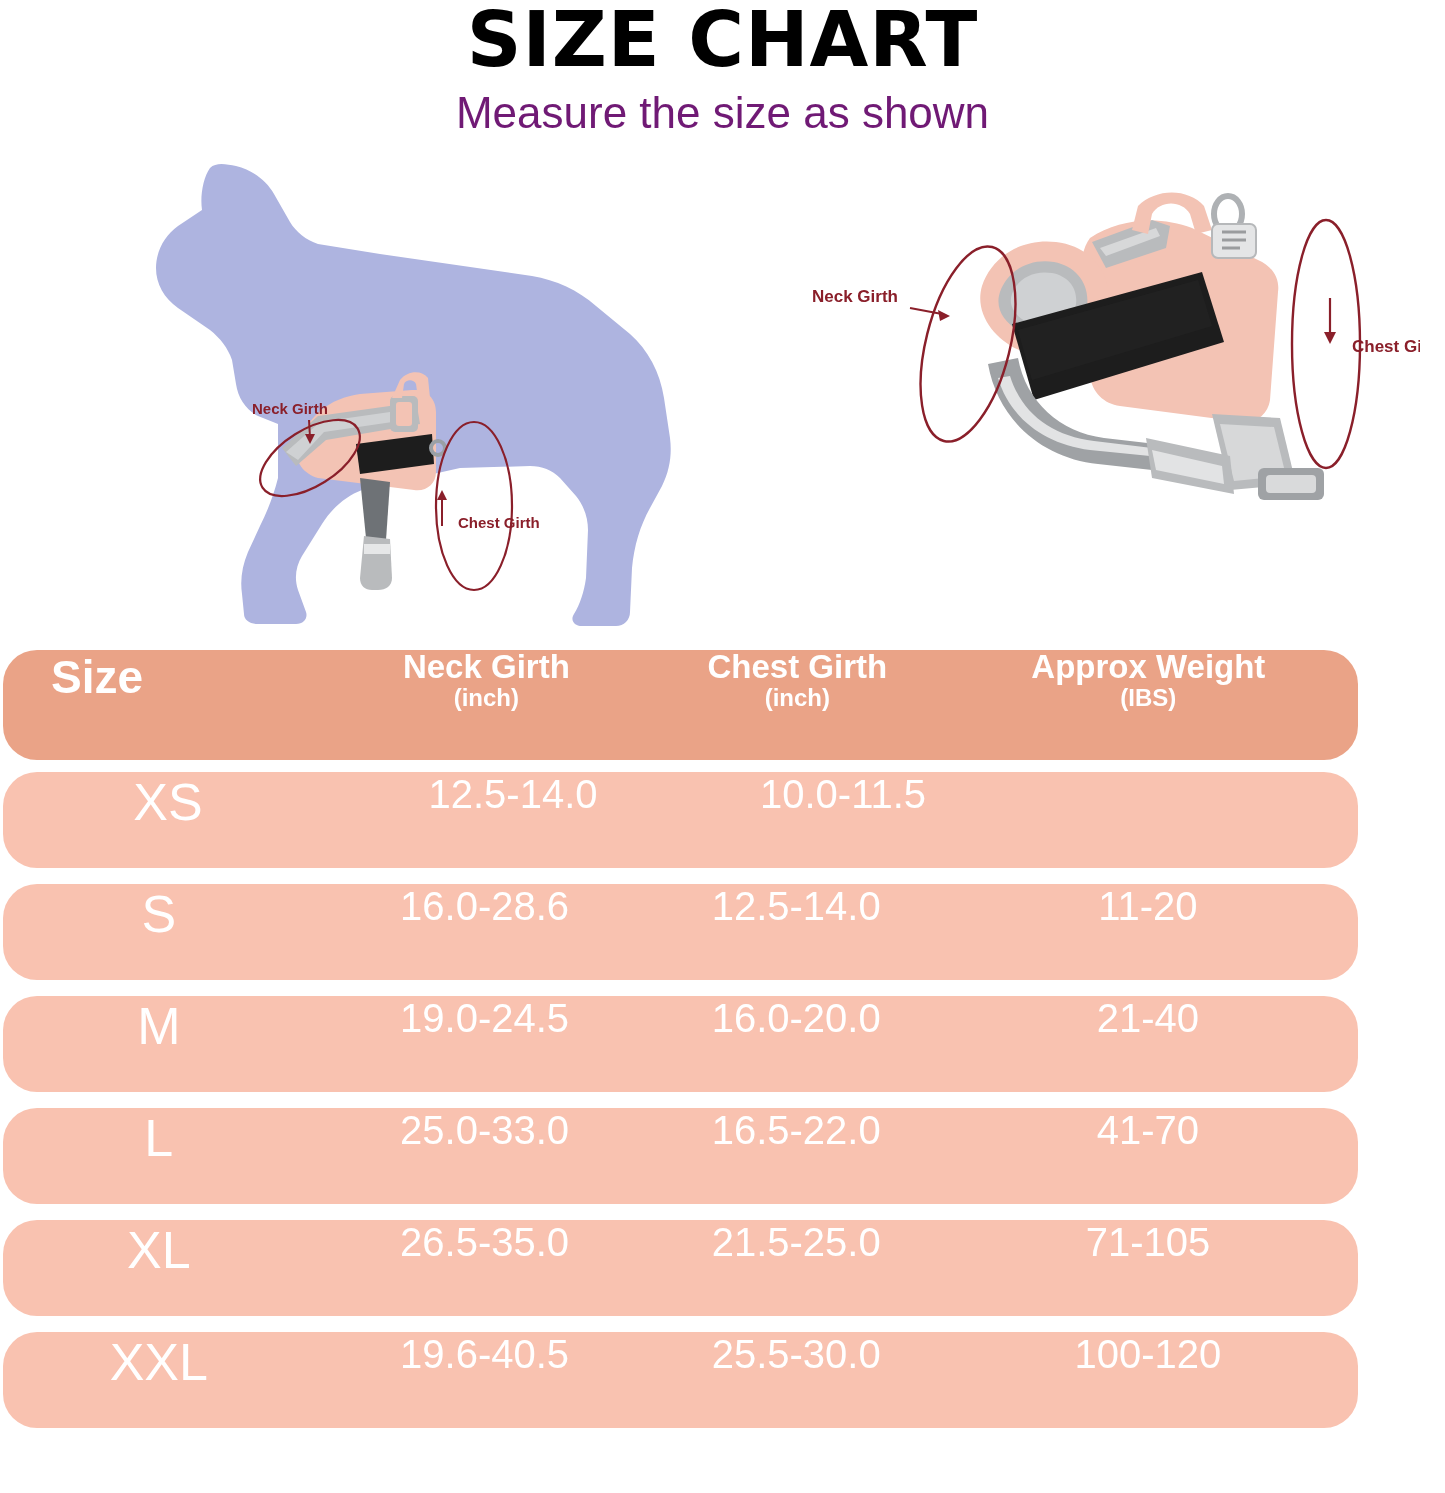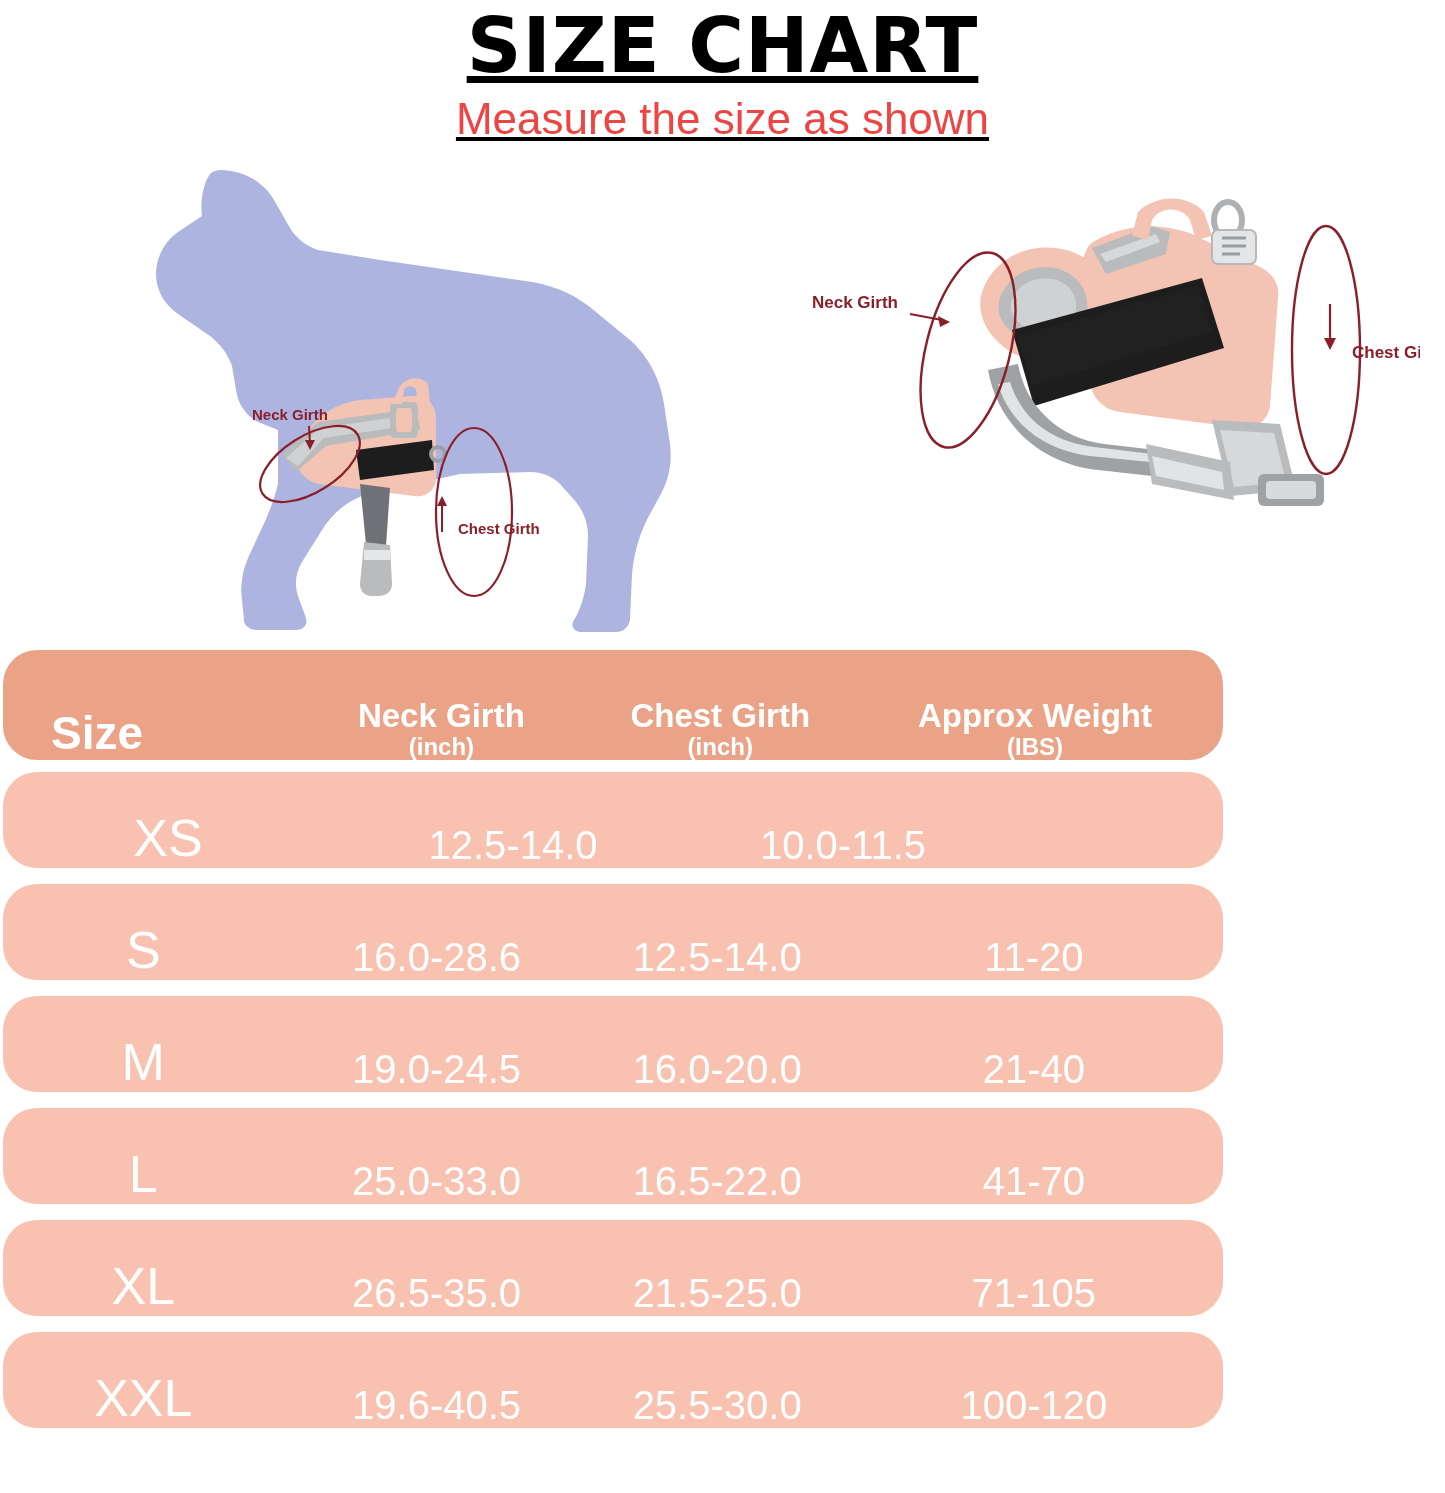--- a/index.html
+++ b/index.html
@@ -12,36 +12,35 @@
     width: 1445px;
     height: 1493px;
     font-family: "Liberation Sans", sans-serif;
     position: relative;
     overflow: hidden;
   }
 
   
   .header {
     text-align: center;
-    padding-top: 6px;
-    text-decoration: underline;
+    padding-top: 0;
   }
   .title {
     font-family: "DejaVu Sans", sans-serif;
     font-weight: bold;
     font-size: 76px;
     letter-spacing: 1px;
     color: #000000;
     line-height: 1.05;
     margin: 0;
   }
   .subtitle {
     font-family: "Liberation Sans", sans-serif;
     font-size: 44px;
-    color: #ef4444;
+    color: #701a75;
     margin: 8px 0 0 0;
     font-weight: 400;
   }
 
   
   .illustrations {
     position: relative;
     height: 500px;
     width: 100%;
   }
@@ -76,22 +75,22 @@
 
   
   .table {
     position: absolute;
     left: 0;
     top: 650px;
     width: 1445px;
   }
   .row {
     display: flex;
-    align-items: flex-end;
-    width: 1220px;
+    align-items: flex-start;
+    width: 1355px;
     margin-left: 3px;
     border-radius: 34px;
     height: 96px;
     margin-bottom: 16px;
   }
   .row.header-row {
     background: #eaa387;
     height: 110px;
     border-radius: 34px;
     margin-bottom: 12px;

